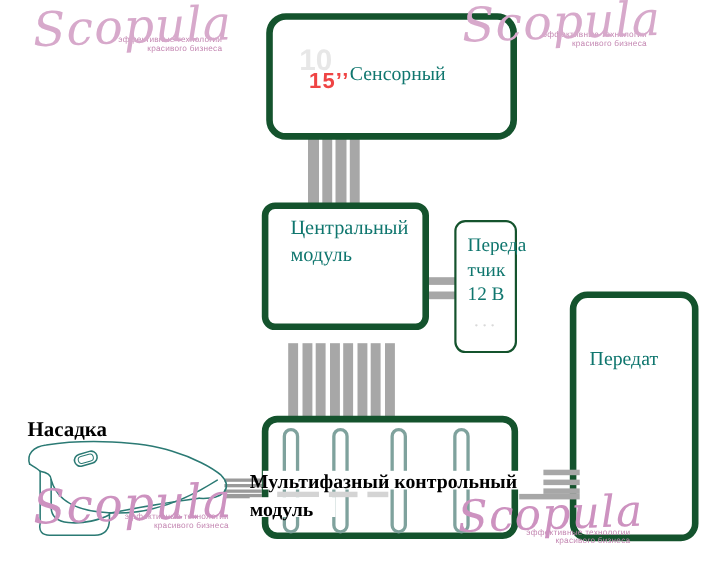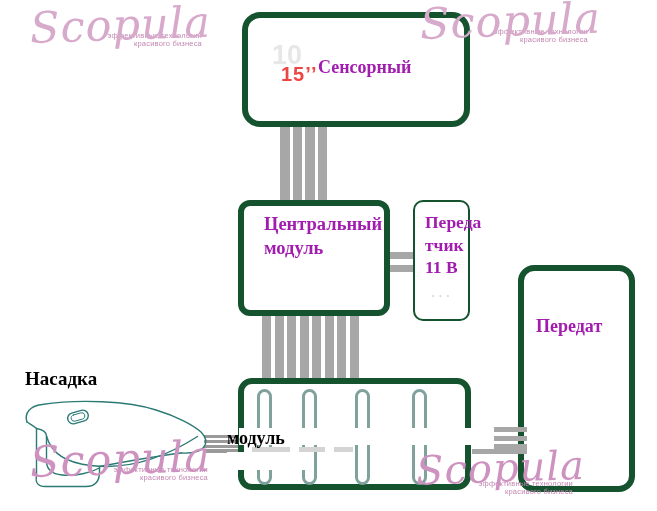--- a/index.html
+++ b/index.html
@@ -1,25 +1,25 @@
 <!DOCTYPE html>
 <html><head>
 <meta charset="utf-8">
 <style>
   html,body{margin:0;padding:0;background:#ffffff;}
   #stage{position:relative;width:657px;height:511px;background:#ffffff;overflow:hidden;
          font-family:"Liberation Serif",serif;}
   
   .box{position:absolute;background:#ffffff;border:6px solid #14532d;box-sizing:border-box;z-index:2;}
   #box-screen {left:242px;top:12px;width:228px;height:115px;border-radius:18px;}
-  #box-central{left:238px;top:200px;width:152px;height:116px;border-radius:12px;}
+  #box-central{left:238px;top:184px;width:152px;height:116px;border-radius:12px;}
   #box-t12    {left:413px;top:200px;width:57px;height:121px;border-radius:10px;border-width:2.5px;}
   #box-t24    {left:518px;top:265px;width:117px;height:227px;border-radius:16px;}
   #box-multi  {left:238px;top:378px;width:233px;height:112px;border-radius:14px;}
-  .box-text{position:absolute;font-weight:bold;color:#a21caf;}
+  .box-text{position:absolute;font-weight:normal;color:#0f766e;}
   #central-text{left:20px;top:7px;font-size:18.5px;line-height:23.5px;}
   #t12-text{left:10px;top:9px;font-size:17.5px;line-height:22.5px;}
   #t24-text{left:12px;top:44px;font-size:18px;line-height:23px;}
   #screen-text{left:70px;top:38px;font-size:18px;line-height:22px;}
   .nowrap{white-space:nowrap;}
   
   #ghost10{position:absolute;left:24px;top:22px;font-family:"Liberation Sans",sans-serif;
            font-weight:bold;font-size:27px;color:#e7e7e7;}
   #size15{position:absolute;left:33px;top:45px;font-family:"Liberation Sans",sans-serif;
           font-weight:bold;font-size:20px;color:#ef4444;letter-spacing:1px;}
@@ -30,21 +30,21 @@
   .cable-top{z-index:3;}
   .strand{position:absolute;background:#9a9a9a;z-index:1;}
   .ghost-dash{position:absolute;background:#d4d4d4;z-index:3;}
   
   .slot{position:absolute;width:15px;height:96px;border:3px solid #7fa29d;border-radius:9px;
         box-sizing:border-box;background:transparent;z-index:3;}
   .white-band{position:absolute;background:#ffffff;z-index:4;}
   #multi-text{position:absolute;left:227px;top:426px;font-weight:bold;color:#000;
               font-size:18px;line-height:25px;z-index:5;}
   
-  #nozzle-label{position:absolute;left:25px;top:368px;font-weight:bold;font-size:19px;color:#000;z-index:2;}
+  #nozzle-label{position:absolute;left:25px;top:380px;font-weight:bold;font-size:19px;color:#000;z-index:2;}
   #handpiece{position:absolute;left:20px;top:395px;z-index:2;}
   
   .wm{position:absolute;z-index:6;pointer-events:none;}
   .wm .script{font-family:"DejaVu Serif",serif;font-style:italic;font-size:43px;line-height:1;
               color:#d7a9cb;letter-spacing:1px;transform:rotate(-2deg);}
   .wm .tagline{font-family:"Liberation Sans",sans-serif;font-size:7.5px;line-height:8px;
                font-weight:normal;color:#c487b2;text-align:right;margin-top:-15px;letter-spacing:0.2px;}
   #wm1{left:30px;top:4px;width:172px;}
   #wm2{left:420px;top:0px;width:168px;}
   #wm3{left:30px;top:438px;width:178px;}
@@ -97,21 +97,21 @@
     <div class="box-text" id="central-text">
       <div class="nowrap">Центральный</div>
       <div class="nowrap">модуль</div>
     </div>
   </div>
 
   <div class="box" id="box-t12">
     <div class="box-text" id="t12-text">
       <div class="nowrap">Переда</div>
       <div class="nowrap">тчик</div>
-      <div class="nowrap">11 В</div>
+      <div class="nowrap">12 В</div>
     </div>
     <span id="t12-artifact">···</span>
   </div>
 
   <div class="box" id="box-t24">
     <div class="box-text" id="t24-text">
       <div class="nowrap">Передат</div>
     </div>
   </div>
 
@@ -122,20 +122,21 @@
   <div class="slot" style="left:355px;top:389px;"></div>
   <div class="slot" style="left:412px;top:389px;"></div>
 
   <div class="ghost-dash" style="left:252px;top:447px;width:38px;height:5px;"></div>
   <div class="ghost-dash" style="left:299px;top:447px;width:26px;height:5px;"></div>
   <div class="ghost-dash" style="left:334px;top:447px;width:19px;height:5px;"></div>
 
   <div class="white-band" style="left:239px;top:428px;width:243px;height:17px;"></div>
   <div class="white-band" style="left:227px;top:452px;width:78px;height:18px;"></div>
   <div id="multi-text">
+    <div class="nowrap">Мультифазный контрольный</div>
     <div class="nowrap">модуль</div>
   </div>
 
   <div id="nozzle-label">Насадка</div>
   <svg id="handpiece" width="195" height="97" viewBox="20 395 195 97" fill="none" stroke="#2b7a74" stroke-width="1.4" stroke-linecap="round" stroke-linejoin="round">
     <path d="M 27 422 C 24 413 30 406 42 404.5 C 78 399 128 401 156 410 C 176 416 193 425 201 432 C 206 437 207.5 442.5 203.5 447.5 C 199.5 452 191 453.5 181 453"></path>
     <path d="M 27 422 C 30 424 34 426 36.5 428.5 L 36.5 476 C 35 483 38.5 486.5 45 486.5 L 86 486.5 C 95 486.5 99.5 481 99.5 472 L 99.5 466.5"></path>
     <path d="M 36.5 428.5 C 42 429.5 46.5 431.5 46.5 436 L 46.5 461"></path>
     <path d="M 46.5 436 C 51 453 67 463 91 465.5 C 128 470 164 458 197.5 436.5"></path>
     <path d="M 99.5 466.5 C 126 461.5 153 456.5 181 453"></path>

